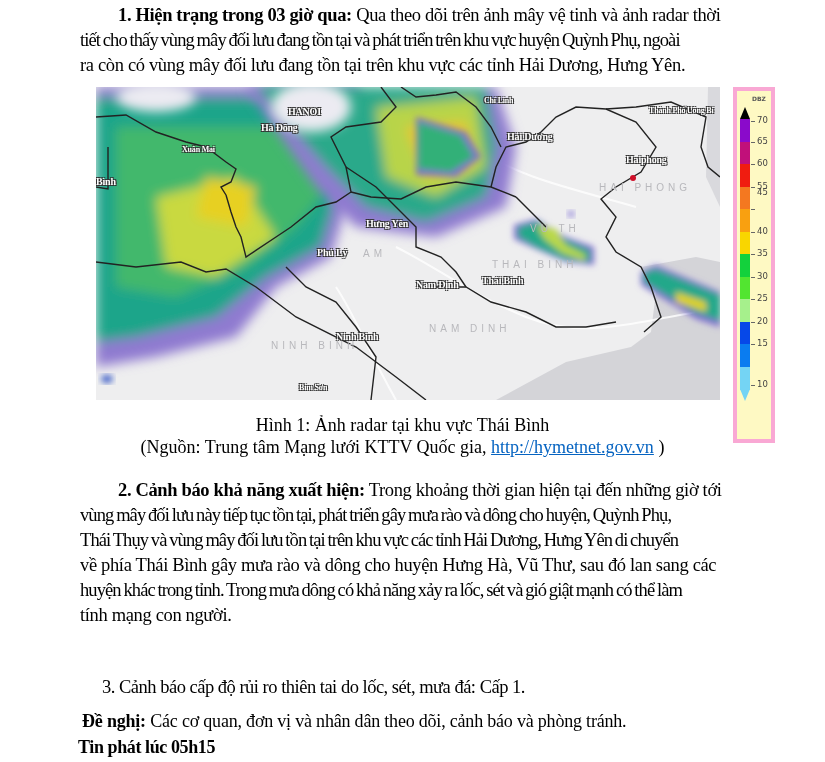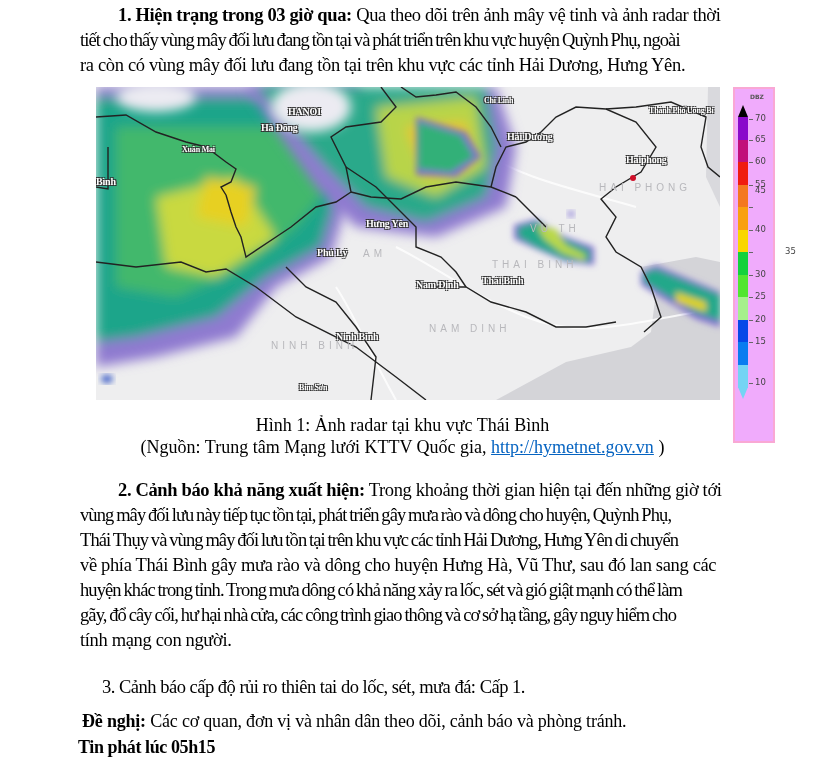--- a/index.html
+++ b/index.html
@@ -18,21 +18,21 @@
          background:#eeeeef; overflow:hidden; }
   #map svg { position:absolute; left:0; top:0; }
   .maplabel { position:absolute; font-family:"Liberation Serif",serif; font-weight:bold;
               font-size:10px; color:#fff; letter-spacing:-0.2px;
               text-shadow:-1px -1px 0 #333, 1px -1px 0 #333, -1px 1px 0 #333, 1px 1px 0 #333; white-space:nowrap; }
   .maplabel.small { font-size:8px; }
   .region { position:absolute; font-family:"Liberation Sans","DejaVu Sans",sans-serif;
             font-size:10px; letter-spacing:4px; color:#b8b8bc; white-space:nowrap; }
   
   #cbar { position:absolute; left:733px; top:87px; width:42px; height:356px;
-          background:#f0abfc; border:2px solid #f9a8d4; box-sizing:border-box; }
+          background:#fef9c3; border:4px solid #f9a8d4; box-sizing:border-box; }
   #cbar .unit { position:absolute; left:15px; top:4px; font-family:"DejaVu Sans",sans-serif;
                 font-size:6px; font-weight:bold; color:#555; }
   #cbar .strip { position:absolute; left:3px; width:10px; }
   #cbar .tick { position:absolute; left:14px; width:4px; height:1px; background:#666; }
   #cbar .tlabel { position:absolute; left:20px; font-family:"DejaVu Sans",sans-serif;
                   font-size:8.5px; color:#444; }
   
   .caption { position:absolute; left:0; width:825px; text-align:center;
              font-size:18px; line-height:22px; }
   #cap1 { top:414px; left:-10px; }
@@ -174,21 +174,21 @@
       <div class="tlabel" style="top: 44.5px;">65</div>
       <div class="tick" style="top: 73px;"></div>
       <div class="tlabel" style="top: 67px;">60</div>
       <div class="tick" style="top: 95.5px;"></div>
       <div class="tlabel" style="top: 89.5px;">55</div>
       <div class="tick" style="top: 118px;"></div>
       <div class="tlabel" style="top: 96px;">45</div>
       <div class="tick" style="top: 140.5px;"></div>
       <div class="tlabel" style="top: 134.5px;">40</div>
       <div class="tick" style="top: 163px;"></div>
-      <div class="tlabel" style="top: 157px; margin-left: 30px;">35</div>
+      <div class="tlabel" style="top: 157px;">35</div>
       <div class="tick" style="top: 185.5px;"></div>
       <div class="tlabel" style="top: 179.5px;">30</div>
       <div class="tick" style="top: 208px;"></div>
       <div class="tlabel" style="top: 202px;">25</div>
       <div class="tick" style="top: 230.5px;"></div>
       <div class="tlabel" style="top: 224.5px;">20</div>
       <div class="tick" style="top: 253px;"></div>
       <div class="tlabel" style="top: 247px;">15</div>
       <div class="tick" style="top: 294px;"></div>
       <div class="tlabel" style="top: 288px;">10</div>
@@ -197,21 +197,20 @@
 
 <div id="cap1" class="caption">Hình 1: Ảnh radar tại khu vực Thái Bình</div>
 <div id="cap2" class="caption"><span>(Nguồn: Trung tâm Mạng lưới KTTV Quốc gia, </span><span class="link">http://hymetnet.gov.vn</span><span> )</span></div>
 
 <div id="p2" class="para">
   <span class="line"><span class="indent"></span><b>2. Cảnh báo khả năng xuất hiện:</b><span> Trong khoảng thời gian hiện tại đến những giờ tới</span></span>
   <span class="line tight">vùng mây đối lưu này tiếp tục tồn tại, phát triển gây mưa rào và dông cho huyện, Quỳnh Phụ,</span>
   <span class="line tight">Thái Thụy và vùng mây đối lưu tồn  tại trên khu vực các tỉnh Hải Dương, Hưng Yên di chuyển</span>
   <span class="line">về phía Thái Bình gây mưa rào và dông cho huyện Hưng Hà, Vũ Thư, sau đó lan sang các</span>
   <span class="line tight">huyện khác trong tỉnh. Trong mưa dông có khả năng xảy ra lốc, sét và gió giật mạnh có thể làm</span>
-  <span class="line tight">gãy, đổ cây cối, hư hại nhà cửa, các công trình giao thông và cơ sở hạ tầng, gây nguy hiểm cho</span>
   <span class="line">tính mạng con người.</span>
 </div>
 
 <div id="p3">3. Cảnh báo cấp độ rủi ro thiên tai do lốc, sét, mưa đá: Cấp 1.</div>
 
 <div id="p4"><b>Đề nghị:</b><span> Các cơ quan, đơn vị và nhân dân theo dõi, cảnh báo và phòng tránh.</span></div>
 
 <div id="p5">Tin phát lúc 05h15</div>
 
 </body></html>

